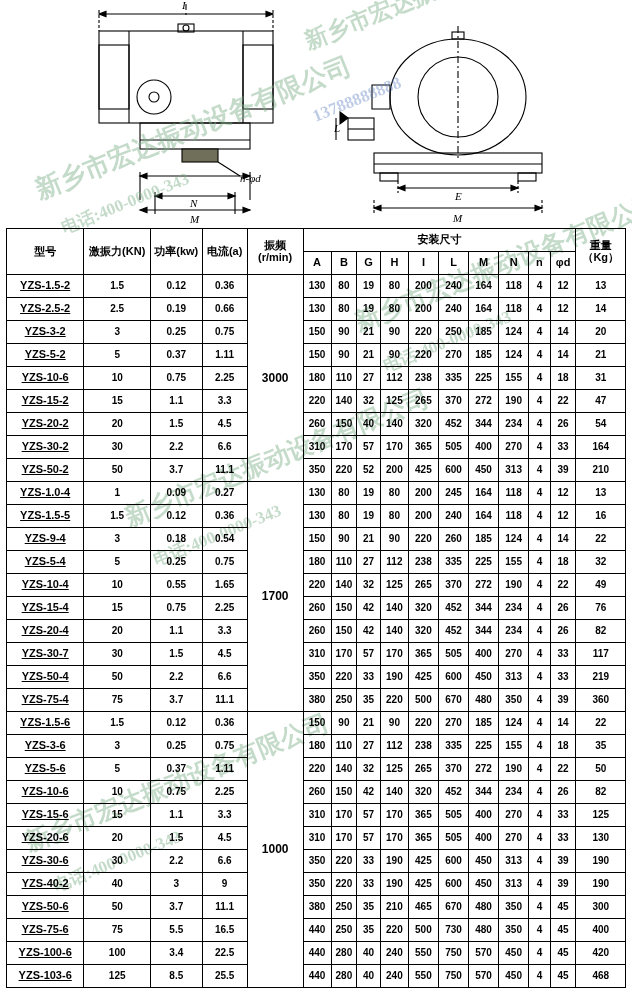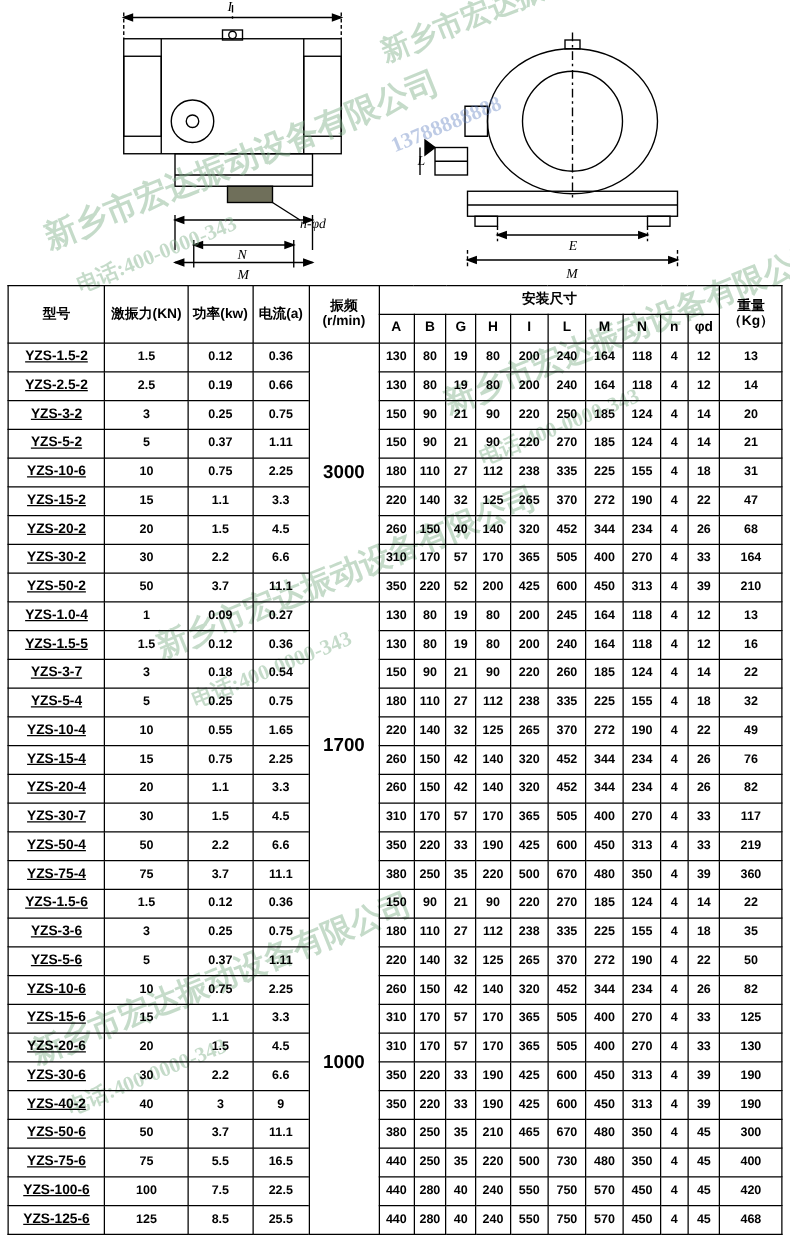--- a/index.html
+++ b/index.html
@@ -66,21 +66,21 @@
   table.spec th {
     font-size: 11px;
   }
   td.model {
     font-size: 11px;
     text-align: center;
     text-decoration: underline;
   }
   .hdr-install { font-size: 11px; }
   .sub { font-size: 11px; }
-  td.freq { font-size: 15px; }
+  td.freq { font-size: 12px; }
 </style>
 </head>
 <body>
 
 <div id="drawing">
   <svg width="632" height="228" viewBox="0 0 632 228">
     <g fill="none" stroke="#000" stroke-width="1.1">
 
       <line x1="186" y1="4" x2="186" y2="18" stroke-dasharray="6 3 2 3"></line>
 
@@ -342,21 +342,21 @@
           <td>260</td>
           <td>150</td>
           <td>40</td>
           <td>140</td>
           <td>320</td>
           <td>452</td>
           <td>344</td>
           <td>234</td>
           <td>4</td>
           <td>26</td>
-          <td>68</td>
+          <td>54</td>
         </tr>
         <tr>
           <td class="model">YZS-30-2</td>
           <td>30</td>
           <td>2.2</td>
           <td>6.6</td>
           <td>310</td>
           <td>170</td>
           <td>57</td>
           <td>170</td>
@@ -414,21 +414,21 @@
           <td>80</td>
           <td>200</td>
           <td>240</td>
           <td>164</td>
           <td>118</td>
           <td>4</td>
           <td>12</td>
           <td>16</td>
         </tr>
         <tr>
-          <td class="model">YZS-3-7</td>
+          <td class="model">YZS-9-4</td>
           <td>3</td>
           <td>0.18</td>
           <td>0.54</td>
           <td>150</td>
           <td>90</td>
           <td>21</td>
           <td>90</td>
           <td>220</td>
           <td>260</td>
           <td>185</td>
@@ -723,36 +723,36 @@
           <td>730</td>
           <td>480</td>
           <td>350</td>
           <td>4</td>
           <td>45</td>
           <td>400</td>
         </tr>
         <tr>
           <td class="model">YZS-100-6</td>
           <td>100</td>
-          <td>7.5</td>
+          <td>3.4</td>
           <td>22.5</td>
           <td>440</td>
           <td>280</td>
           <td>40</td>
           <td>240</td>
           <td>550</td>
           <td>750</td>
           <td>570</td>
           <td>450</td>
           <td>4</td>
           <td>45</td>
           <td>420</td>
         </tr>
         <tr>
-          <td class="model">YZS-125-6</td>
+          <td class="model">YZS-103-6</td>
           <td>125</td>
           <td>8.5</td>
           <td>25.5</td>
           <td>440</td>
           <td>280</td>
           <td>40</td>
           <td>240</td>
           <td>550</td>
           <td>750</td>
           <td>570</td>

